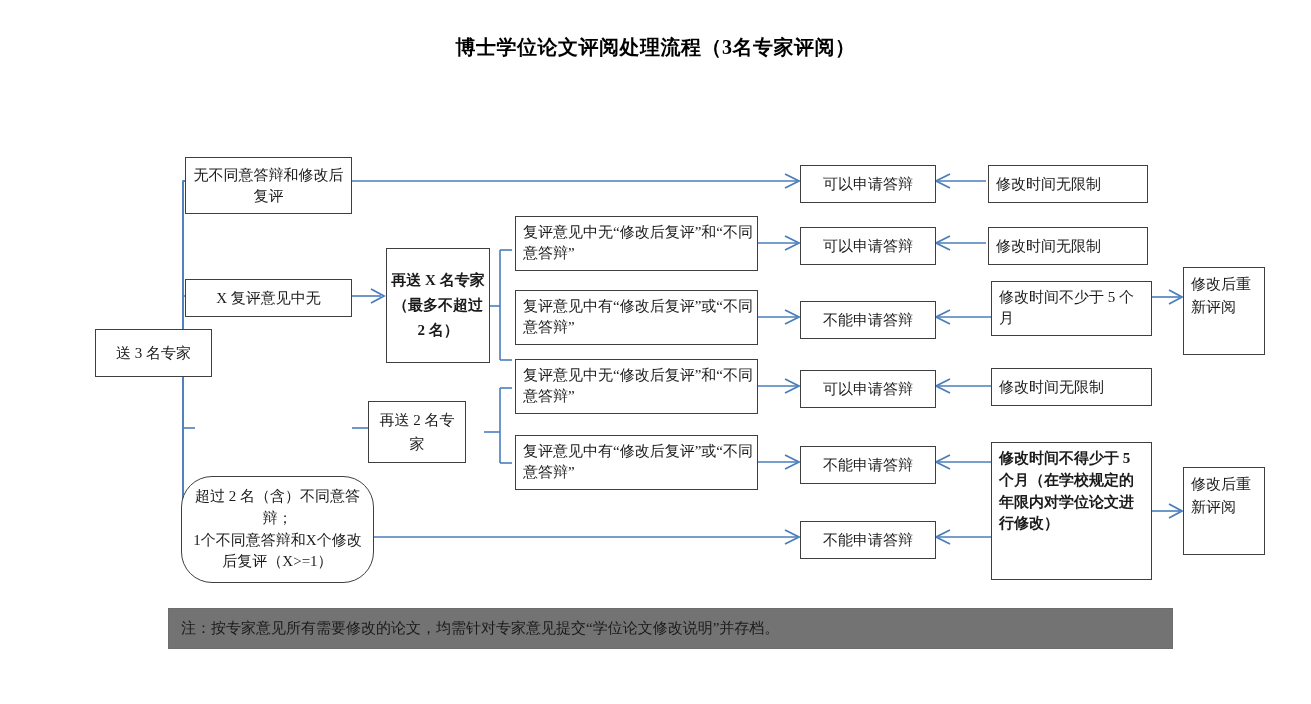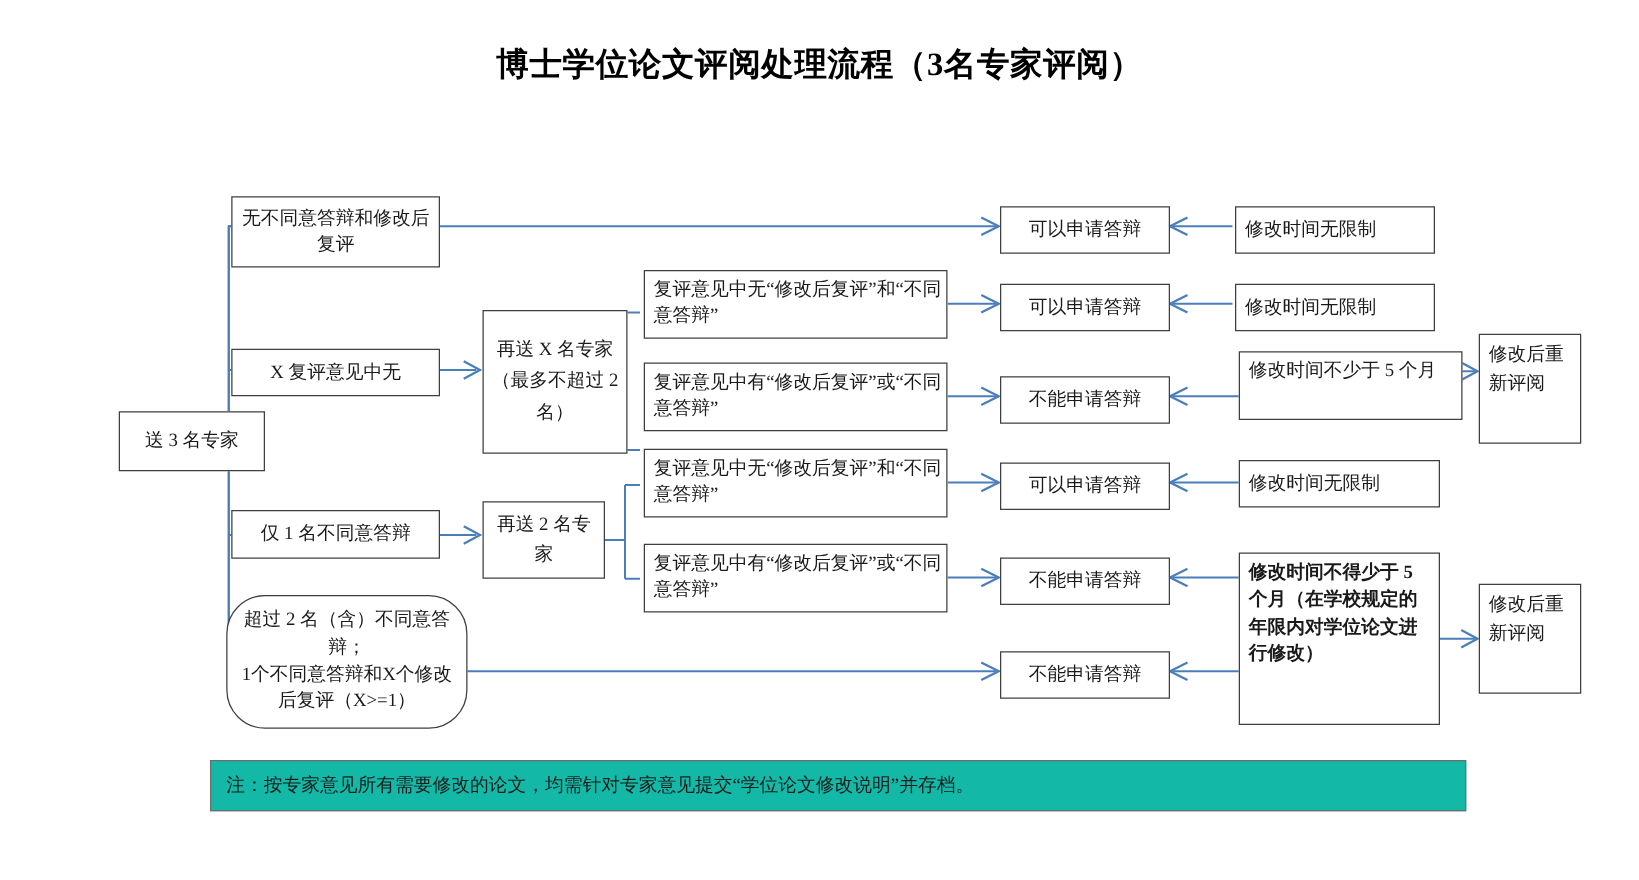--- a/index.html
+++ b/index.html
@@ -19,21 +19,21 @@
     left: 0; top: 0;
     width: 1311px;
     height: 704px;
   }
   .title {
     position: absolute;
     left: 0;
     top: 34px;
     width: 1311px;
     text-align: center;
-    font-size: 26px;
+    font-size: 20px;
     font-weight: bold;
     color: #000000;
     letter-spacing: 0.5px;
     font-family: "Liberation Serif", "DejaVu Serif", serif;
   }
   .box {
     position: absolute;
     box-sizing: border-box;
     border: 1.4px solid #3f3f3f;
     background: #ffffff;
@@ -53,21 +53,21 @@
     padding-left: 7px;
   }
   .box.top-align {
     align-items: flex-start;
     padding-top: 5px;
   }
   .note-box {
     position: absolute;
     box-sizing: border-box;
     border: 1.2px solid #6d6d6d;
-    background: #14b8a6;
+    background: #737373;
     color: #1a1a1a;
     font-size: 15px;
     display: flex;
     align-items: center;
     padding-left: 12px;
     font-family: "Liberation Serif", "DejaVu Serif", serif;
   }
   svg.wires {
     position: absolute;
     left: 0; top: 0;
@@ -171,34 +171,31 @@
   </div>
 
   <div class="box" style="left:185px; top:157px; width:167px; height:57px;">
     <span>无不同意答辩和修改后复评</span>
   </div>
 
   <div class="box" style="left:185px; top:279px; width:167px; height:35px;">
     <span>X 复评意见中无</span>
   </div>
 
-  <div class="box" style="left:185px; top:408px; width:167px; height:39px;">
-    <span>仅 1 名不同意答辩</span>
-  </div>
 
   <div class="box" style="left:181px; top:476px; width:193px; height:107px; white-space:pre-line; line-height:1.45;border-radius:31px;">
     <span>超过 2 名（含）不同意答辩；
 1个不同意答辩和X个修改后复评（X&gt;=1）</span>
   </div>
 
-  <div class="box" style="left:386px; top:248px; width:116px; height:115px; line-height:1.65;">
+  <div class="box" style="left:386px; top:248px; width:104px; height:115px; line-height:1.65;font-weight:bold;">
     <span>再送 X 名专家（最多不超过 2 名）</span>
   </div>
 
-  <div class="box" style="left:386px; top:401px; width:98px; height:62px; line-height:1.6;">
+  <div class="box" style="left:368px; top:401px; width:98px; height:62px; line-height:1.6;">
     <span>再送 2 名专家</span>
   </div>
 
   <div class="box left-align top-align" style="left:515px; top:216px; width:243px; height:55px;">
     <span>复评意见中无“修改后复评”和“不同意答辩”</span>
   </div>
 
   <div class="box left-align top-align" style="left:515px; top:290px; width:243px; height:55px;">
     <span>复评意见中有“修改后复评”或“不同意答辩”</span>
   </div>
@@ -236,21 +233,21 @@
   </div>
 
   <div class="box left-align" style="left:988px; top:165px; width:160px; height:33px;">
     <span>修改时间无限制</span>
   </div>
 
   <div class="box left-align" style="left:988px; top:227px; width:160px; height:33px;">
     <span>修改时间无限制</span>
   </div>
 
-  <div class="box left-align top-align" style="left:991px; top:281px; width:179px; height:55px;">
+  <div class="box left-align top-align" style="left:991px; top:281px; width:161px; height:55px;">
     <span>修改时间不少于 5 个月</span>
   </div>
 
   <div class="box left-align" style="left:991px; top:368px; width:161px; height:35px;">
     <span>修改时间无限制</span>
   </div>
 
   <div class="box left-align top-align" style="left:991px; top:442px; width:161px; height:138px; line-height:1.45;font-weight:bold;">
     <span>修改时间不得少于 5 个月（在学校规定的年限内对学位论文进行修改）</span>
   </div>

